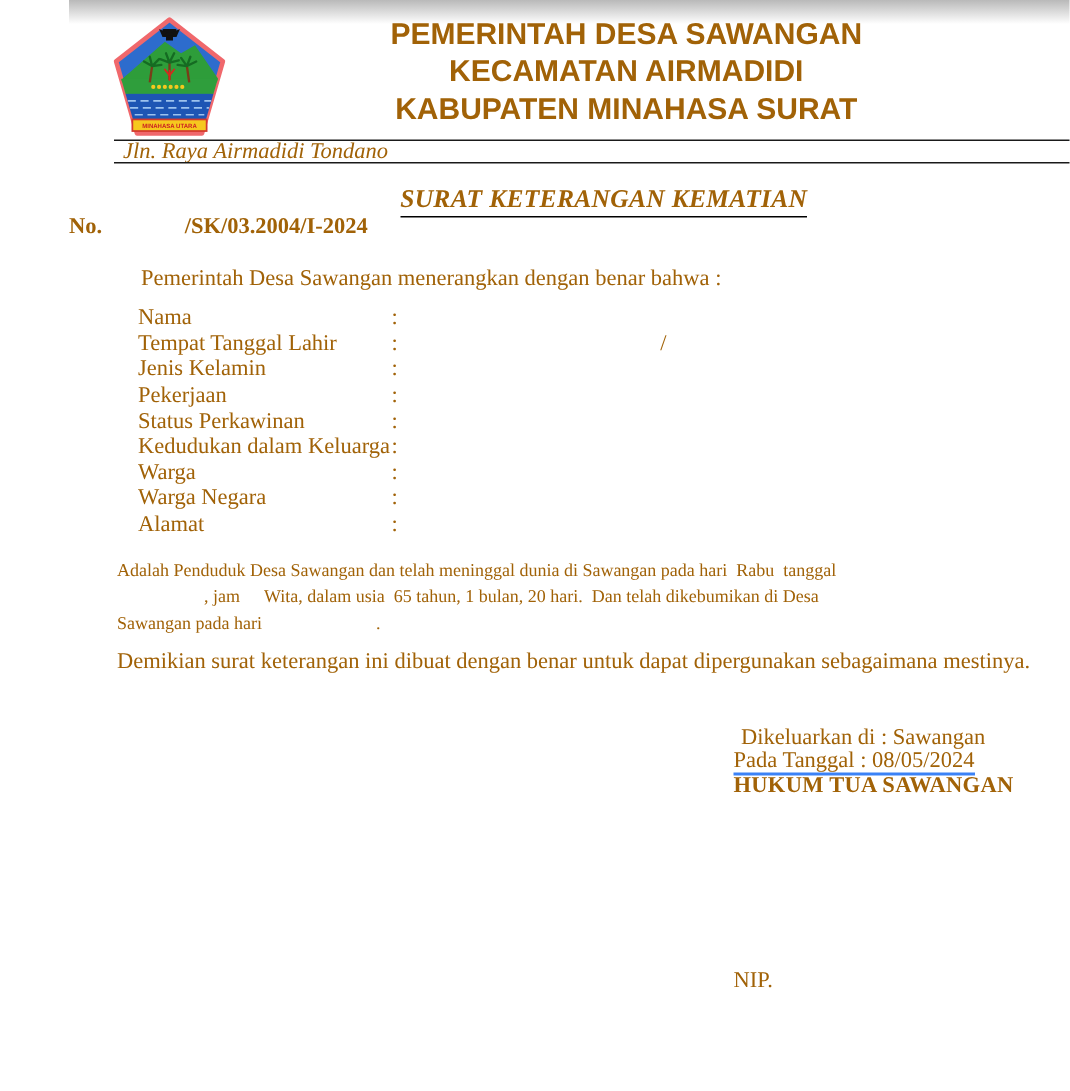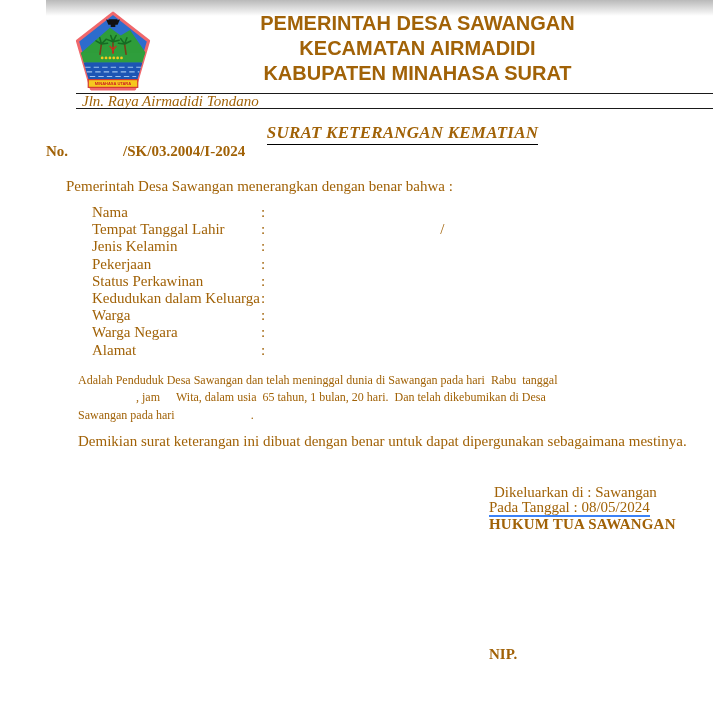--- a/index.html
+++ b/index.html
@@ -41,39 +41,39 @@
   .doc-title .t{
     display:inline-block;font-weight:bold;font-size:17px;
     border-bottom:1.6px solid #000;padding-bottom:1px;letter-spacing:.2px;font-style:italic;
   }
   .no-line{
     position:absolute;left:0;top:143px;width:713px;text-align:left;
     font-weight:bold;font-size:15px;
   }
   .no-gap{display:inline-block;width:55px;}
   
-  .intro{position:absolute;left:20px;top:178px;font-size:15px;white-space:pre;}
+  .intro{position:absolute;left:48px;top:178px;font-size:15px;white-space:pre;}
   
   .fields{position:absolute;left:46px;top:204px;font-size:15px;line-height:17.2px;}
   .frow{white-space:pre;}
   .flabel{display:inline-block;width:169px;}
   .slash{display:inline-block;margin-left:175px;}
   
   .para{position:absolute;left:32px;top:372px;font-size:12px;line-height:17.4px;}
   .para div{white-space:pre;}
   .gap-jam{display:inline-block;width:58px;}
   .gap-wita{display:inline-block;width:16px;}
   .gap-hari{display:inline-block;width:76px;}
   .closing{position:absolute;left:32px;top:433px;font-size:15px;white-space:pre;}
   
   .sig{position:absolute;left:443px;top:485px;font-size:15px;line-height:14.8px;}
   .sig .l1{padding-left:5px;}
   .sig .l2{border-bottom:2px solid #3b82f6;display:inline-block;}
   .sig .l3{font-weight:bold;letter-spacing:.2px;}
-  .nip{position:absolute;left:443px;top:646px;font-size:15px;font-weight:bold;}
+  .nip{position:absolute;left:443px;top:646px;font-size:15px;font-weight:normal;}
 </style>
 </head>
 <body>
 
 <div class="page">
   <div class="top-shade"></div>
 
   <div class="crest">
     <svg width="78" height="82" viewBox="0 0 100 106" xmlns="http://www.w3.org/2000/svg">
       <defs>

